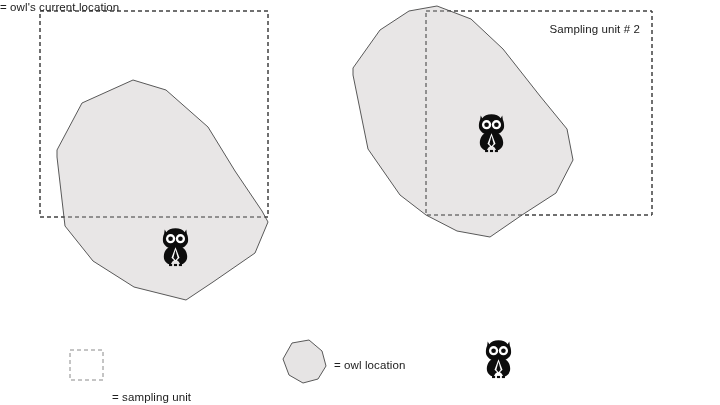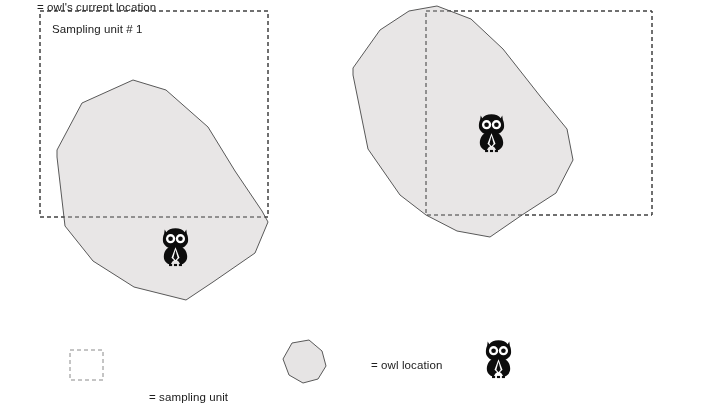--- a/index.html
+++ b/index.html
@@ -44,21 +44,20 @@
   #unit-2-label { left: 537px; top: 22px; text-align: right; }
 
   .legend-text {
     position: absolute;
     font-family: "Liberation Sans", sans-serif;
     font-size: 11.5px;
     line-height: 14px;
     color: #202020;
     white-space: nowrap;
     letter-spacing: 0.1px;
-    padding-left: 37px;
   }
   #legend-sampling-unit-text { left: 112px; top: 358px; margin-top: 32px; }
   #legend-territory-text { left: 334px; top: 358px; }
 </style>
 </head>
 <body style="background: rgb(255, 255, 255);">
 
 <div class="stage">
 
   <svg class="svg-layer" viewBox="0 0 720 405" width="720" height="405">
@@ -122,21 +121,21 @@
 
     <rect id="legend-su-swatch" x="70" y="350" width="33" height="30" fill="none" stroke="#8a8a8a" stroke-width="1" stroke-dasharray="4,3"></rect>
 
     <polygon id="legend-terr-swatch" points="292,343 309,340 322,351 326,366 318,379 303,383 289,375 283,359" fill="#E6E4E4" stroke="#595959" stroke-width="1"></polygon>
 
     <g>
       <use href="#owl-glyph" x="483" y="339" width="31" height="40"></use>
     </g>
   </svg>
 
-  <div class="unit-label" id="unit-1-label">Sampling unit # 1</div>
 
+  <div class="unit-label" id="unit-2-label" style="left: auto; right: 80px;">Sampling unit # 2</div>
 
   <div class="legend-text" id="legend-sampling-unit-text">= sampling unit</div>
 
   <div class="legend-text" id="legend-territory-text">= owl location</div>
 
   <div class="legend-text" id="legend-owl-location-text">= owl's current location</div>
 </div>
 
 </body></html>

